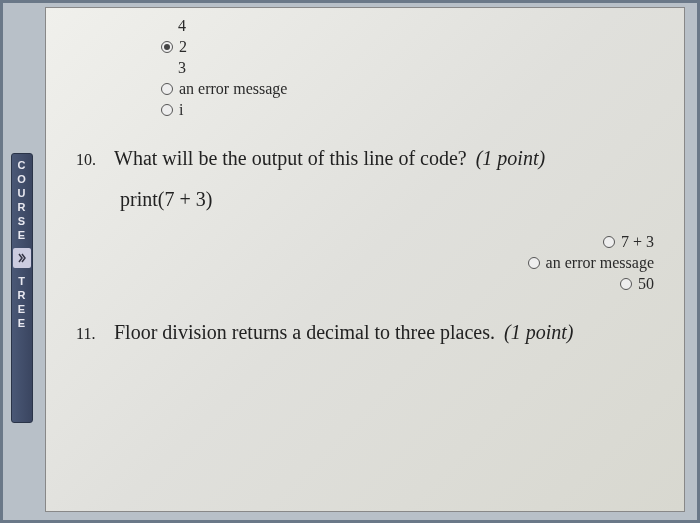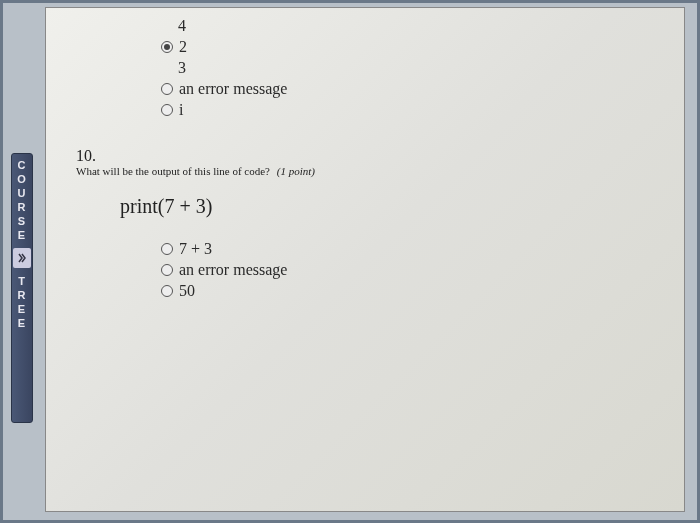--- a/index.html
+++ b/index.html
@@ -104,44 +104,44 @@
     }
     .option-label {
       font-size: 16px;
       color: #2a2a2a;
     }
     .question-line {
       display: flex;
       align-items: baseline;
       margin-top: 20px;
       margin-bottom: 18px;
-      flex-direction: column;
     }
     .question-num {
       font-size: 16px;
       color: #222;
       margin-right: 10px;
       min-width: 28px;
     }
     .question-text {
-      font-size: 11px;
+      font-size: 20px;
       color: #222;
     }
     .points {
       font-style: italic;
       margin-left: 4px;
     }
     .code-line {
       margin-left: 44px;
       font-size: 20px;
       color: #222;
       margin-bottom: 22px;
     }
     .q10-options .option-row {
       margin-left: 85px;
+      justify-content: flex-end;
     }
     .top-partial {
       margin-top: -4px;
     }
   </style>
 </head>
 <body>
 
 <div class="outer-frame">
 
@@ -208,15 +208,24 @@
           <span class="radio"></span>
           <span class="option-label">an error message</span>
         </div>
         <div class="option-row">
           <span class="radio"></span>
           <span class="option-label">50</span>
         </div>
       </div>
     </div>
 
+    <div class="question-block">
+      <div class="question-line">
+        <span class="question-num">11.</span>
+        <span class="question-text">
+          <span>Floor division returns a decimal to three places.</span>
+          <span class="points">(1 point)</span>
+        </span>
+      </div>
+    </div>
 
   </div>
 </div>
 
 </body></html>

